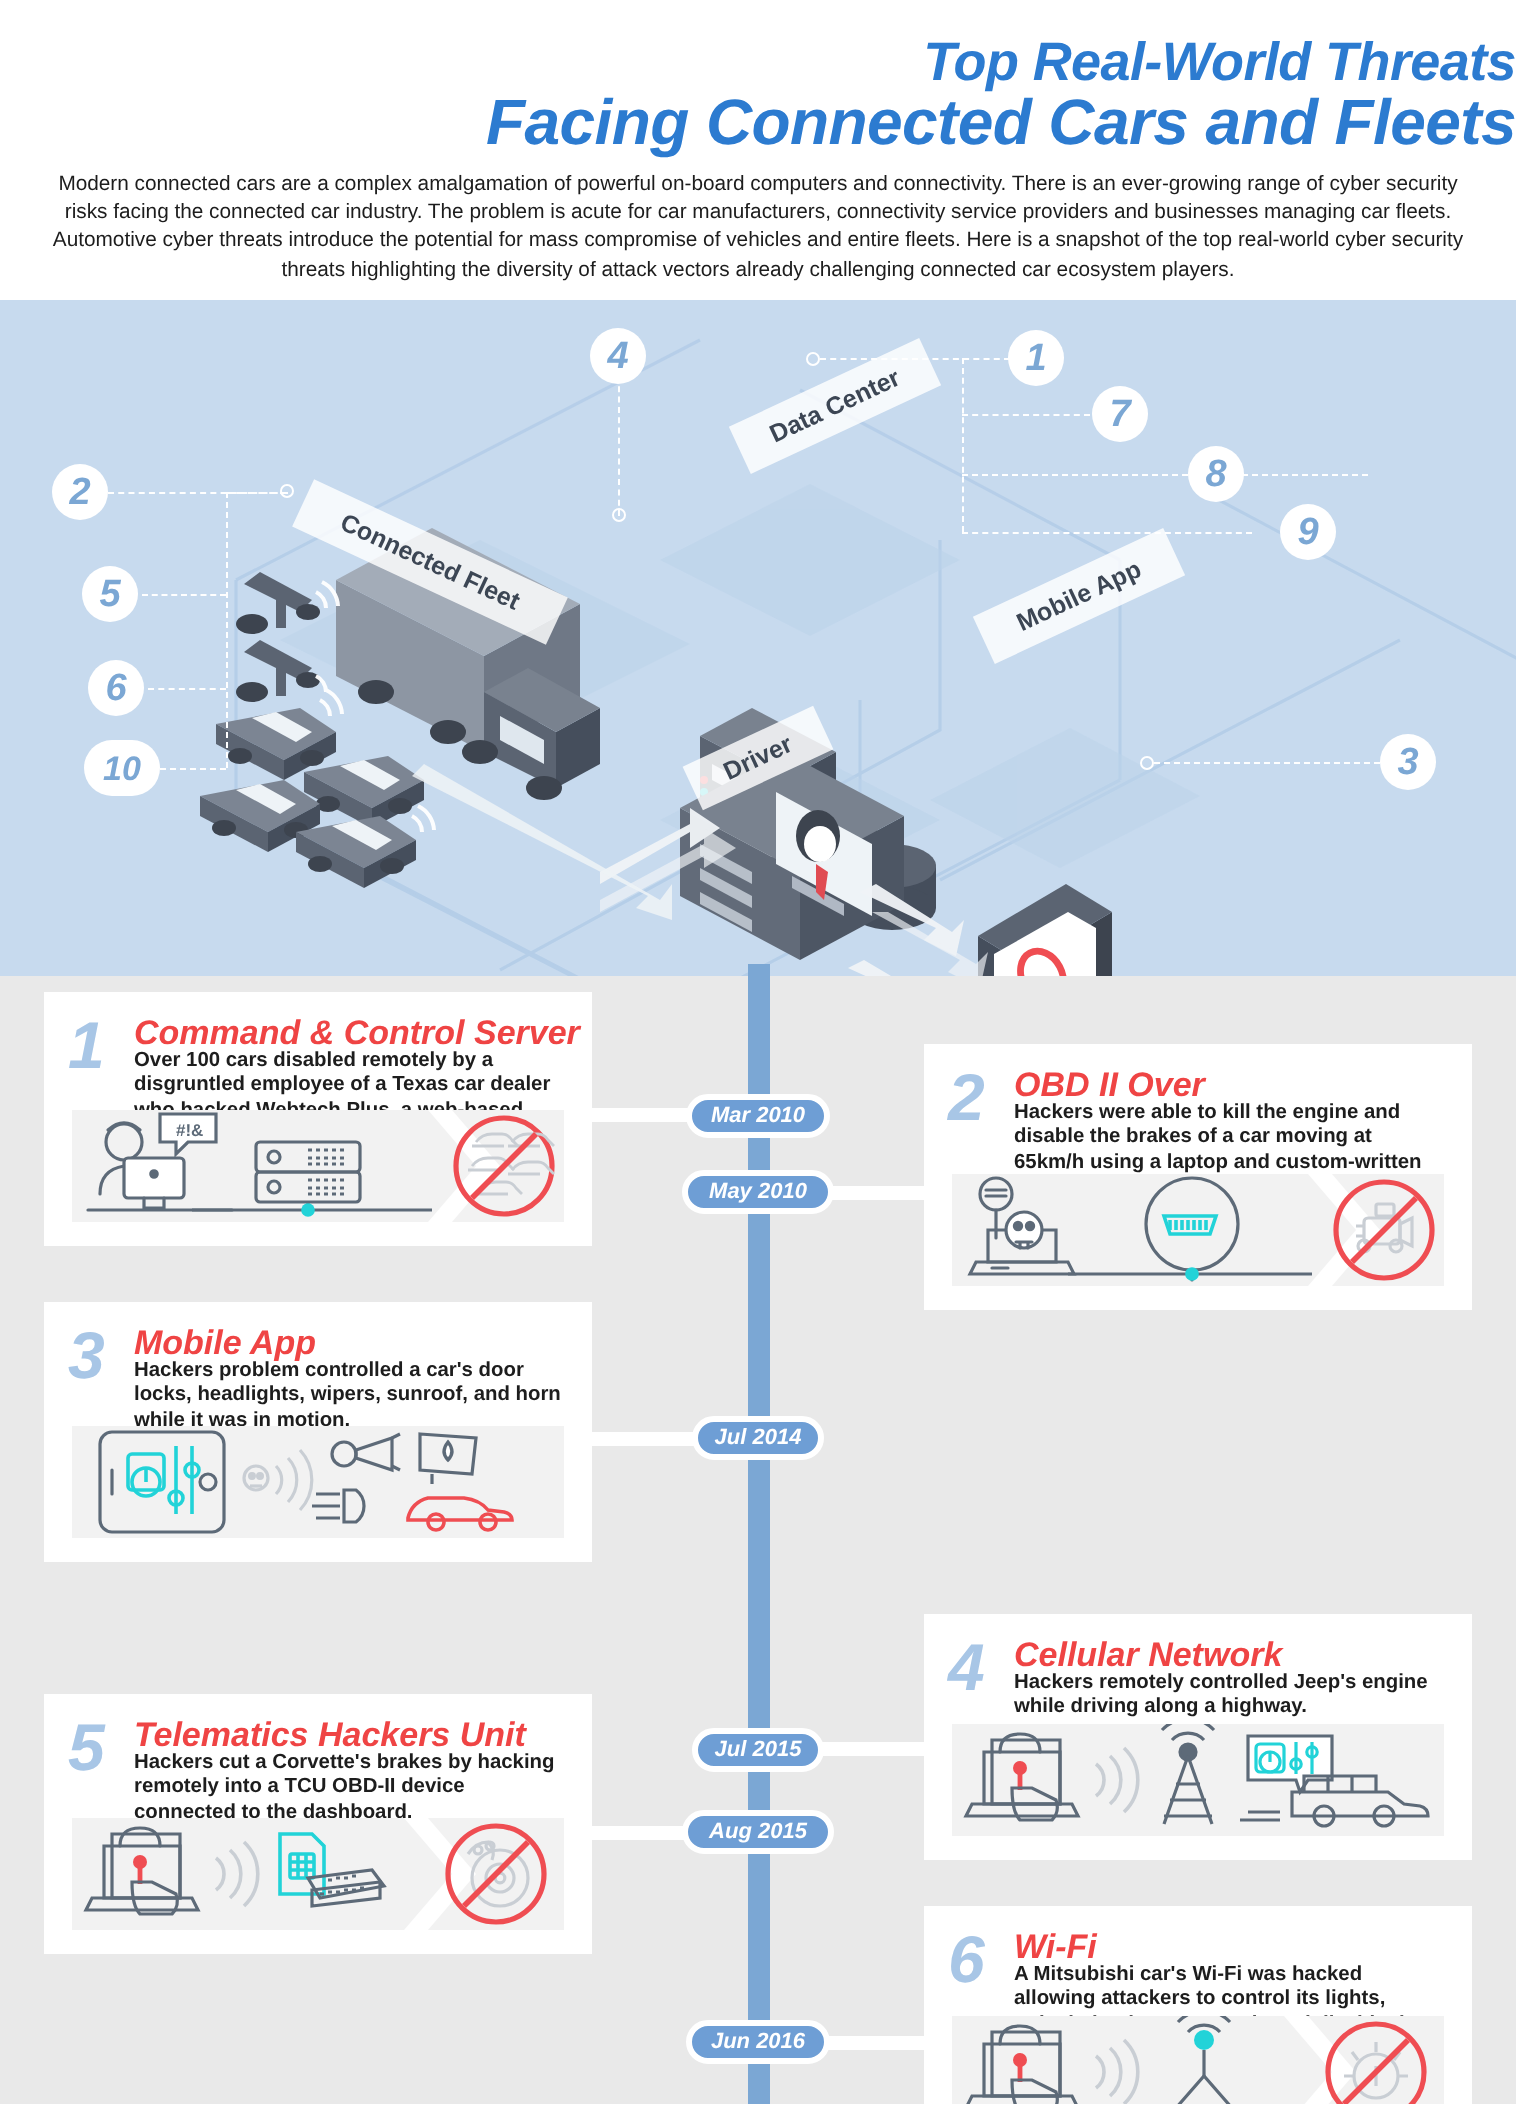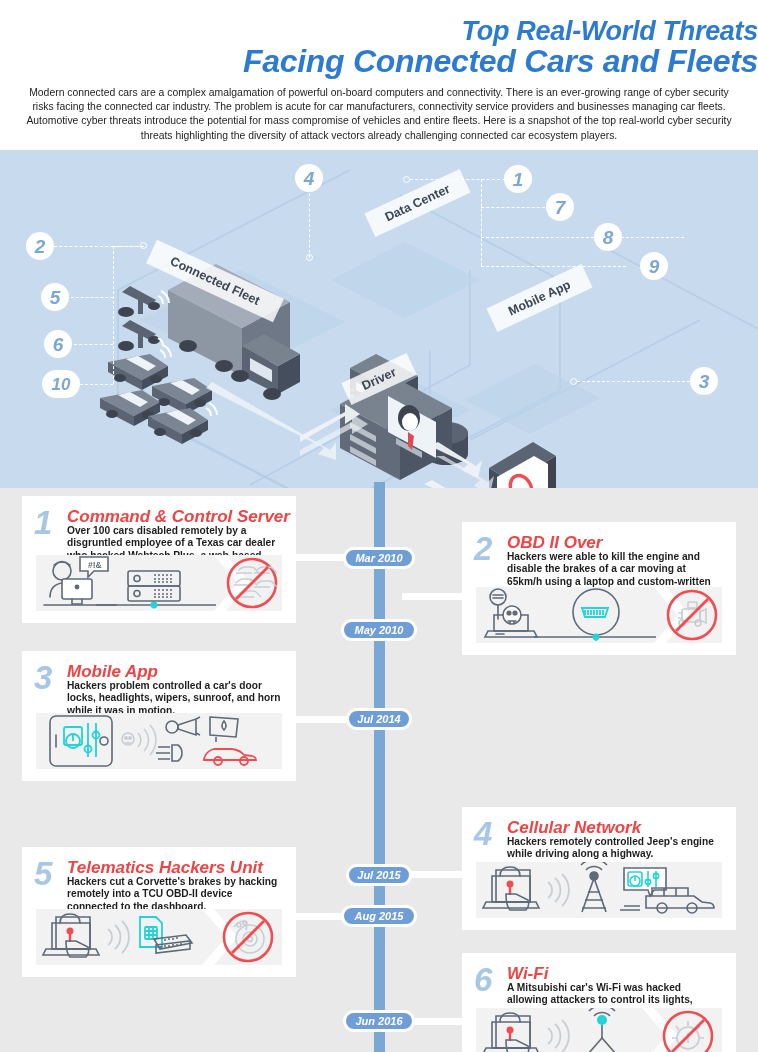--- a/index.html
+++ b/index.html
@@ -378,21 +378,21 @@
   <div class="connector" style="left:292px; top:554px; width:64px;"></div>
   <div class="connector" style="left:402px; top:593px; width:62px;"></div>
   <div class="connector" style="left:292px; top:716px; width:64px;"></div>
   <div class="connector" style="left:402px; top:871px; width:62px;"></div>
   <div class="connector" style="left:292px; top:913px; width:64px;"></div>
   <div class="connector" style="left:402px; top:1018px; width:62px;"></div>
 
   <div class="datepill" style="left:343px; top:547px; width:72px;">
     <span>Mar 2010</span>
     </div>
-  <div class="datepill" style="left:341px; top:619px; width:76px;">
+  <div class="datepill" style="left:341px; top:585px; width:76px;">
     <span>May 2010</span>
     </div>
   <div class="datepill" style="left:346px; top:708px; width:66px;">
     <span>Jul 2014</span>
     </div>
   <div class="datepill" style="left:346px; top:864px; width:66px;">
     <span>Jul 2015</span>
     </div>
   <div class="datepill" style="left:341px; top:905px; width:76px;">
     <span>Aug 2015</span>

